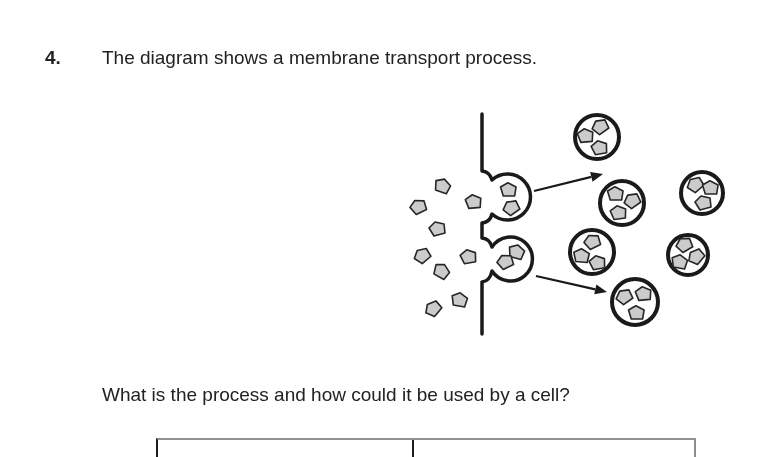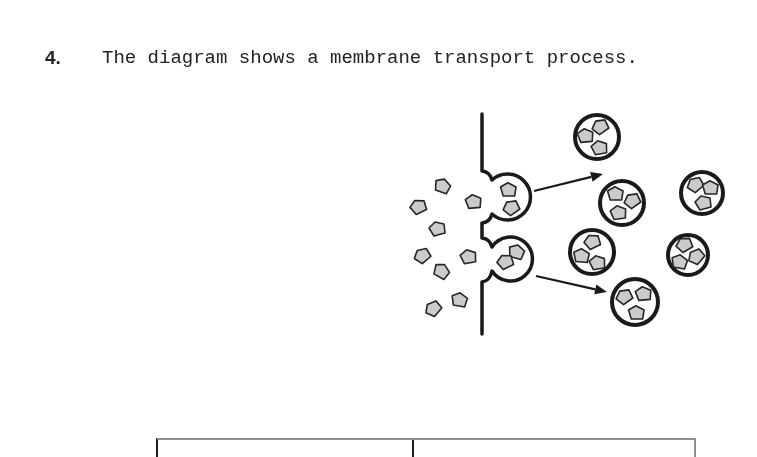--- a/index.html
+++ b/index.html
@@ -2,21 +2,21 @@
 <html><head>
 <meta charset="utf-8">
 <style>
   html,body{margin:0;padding:0;background:#fff;}
   .page{
     position:relative;width:757px;height:457px;background:#ffffff;
     font-family:"Liberation Sans",sans-serif;color:#222;overflow:hidden;
   }
   .qline{position:absolute;top:47px;left:0;width:757px;font-size:19px;line-height:22px;}
   .qnum{position:absolute;left:45px;font-weight:bold;}
-  .qtext{position:absolute;left:102px;font-family:Liberation Mono, monospace;}
+  .qtext{position:absolute;left:102px;}
   .prompt{position:absolute;top:384px;left:102px;font-size:19px;line-height:22px;}
   svg.diagram{position:absolute;left:0;top:0;width:757px;height:457px;}
   .answer-table{
     position:absolute;left:156px;top:438px;width:540px;height:19px;
     box-sizing:border-box;
     border-top:2px solid #929292;
     border-left:2px solid #1c1c1c;
     border-right:2px solid #8d8d8d;
     display:flex;
   }
@@ -71,19 +71,20 @@
       <circle cx="635" cy="302" r="23" fill="#ffffff" stroke="#1a1a1a" stroke-width="4"></circle>
       <path d="M -8 -1 L -2 -7 L 7 -5 L 8 4 L -3 7 Z" transform="translate(624 297) rotate(-20)" fill="#cbcbcb" stroke="#262626" stroke-width="1.6" stroke-linejoin="round"></path>
       <path d="M -8 -1 L -2 -7 L 7 -5 L 8 4 L -3 7 Z" transform="translate(643 294) rotate(10)" fill="#cbcbcb" stroke="#262626" stroke-width="1.6" stroke-linejoin="round"></path>
       <path d="M -8 -1 L -2 -7 L 7 -5 L 8 4 L -3 7 Z" transform="translate(636 313) rotate(15)" fill="#cbcbcb" stroke="#262626" stroke-width="1.6" stroke-linejoin="round"></path>
       <line x1="534" y1="191" x2="591.3484246592664" y2="176.8706779824996" stroke="#1a1a1a" stroke-width="2.2"></line>
       <polygon points="603,174 592.5445404853078,181.7255010411386 590.1523088332249,172.01585492386056" fill="#1a1a1a"></polygon>
       <line x1="536" y1="276" x2="595.2935663409966" y2="289.3619304430415" stroke="#1a1a1a" stroke-width="2.2"></line>
       <polygon points="607,292 594.1943706922639,294.23961113429294 596.3927619897293,284.48424975179006" fill="#1a1a1a"></polygon>
     </svg>
 
+  <div class="prompt">What is the process and how could it be used by a cell?</div>
 
   <div class="answer-table">
     <div class="answer-cell-left"></div>
     <div class="answer-cell-right"></div>
   </div>
 
 </div>
 
 </body></html>

